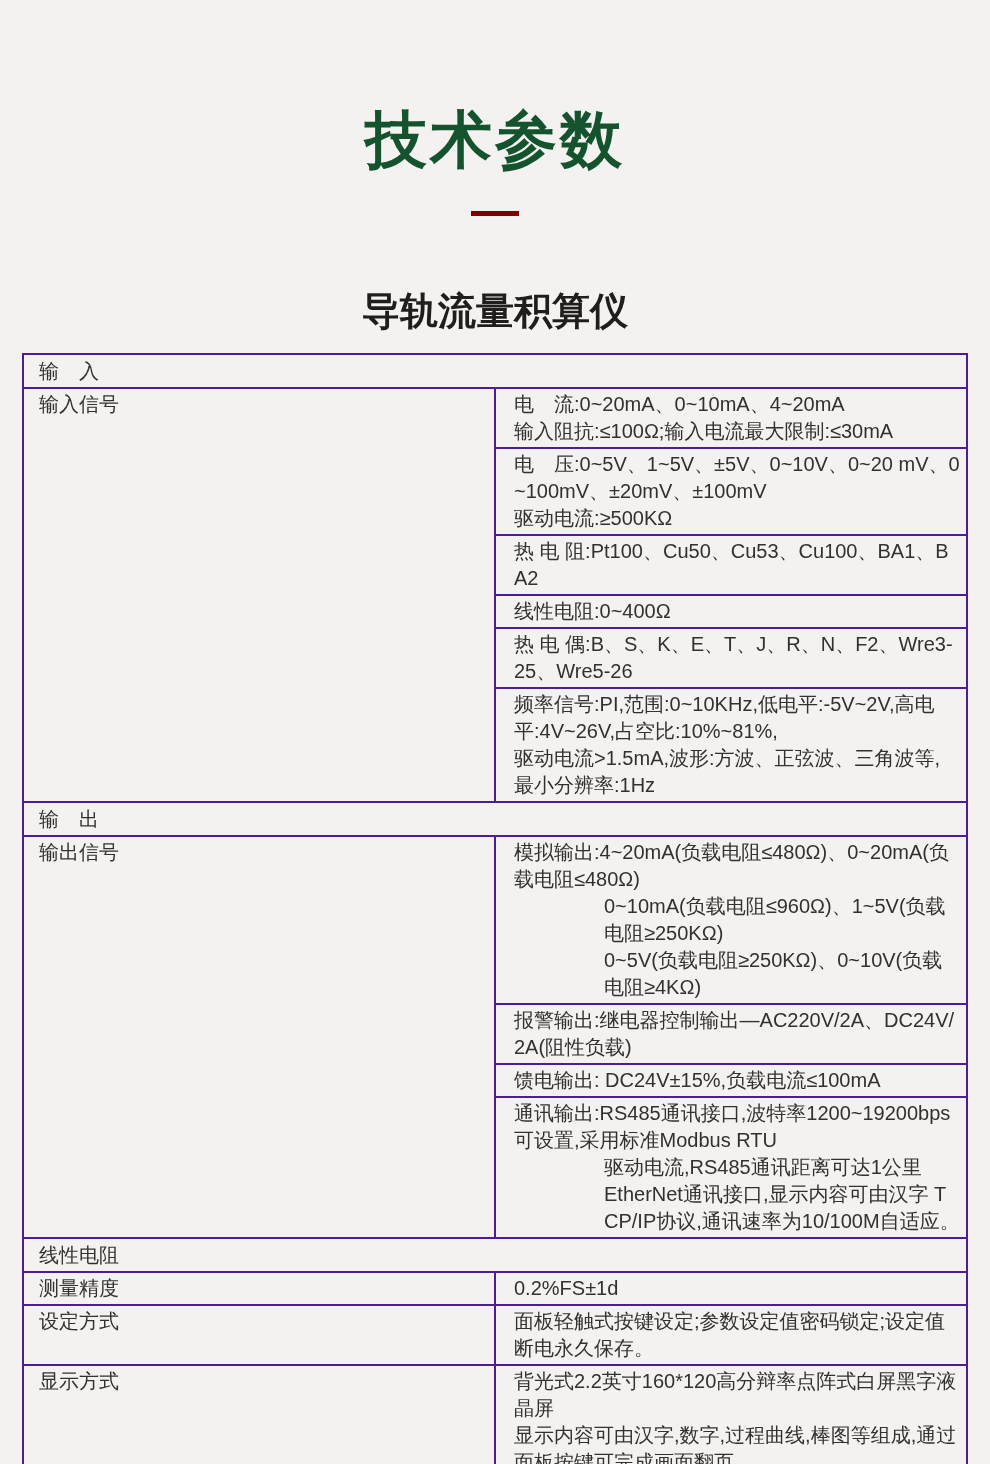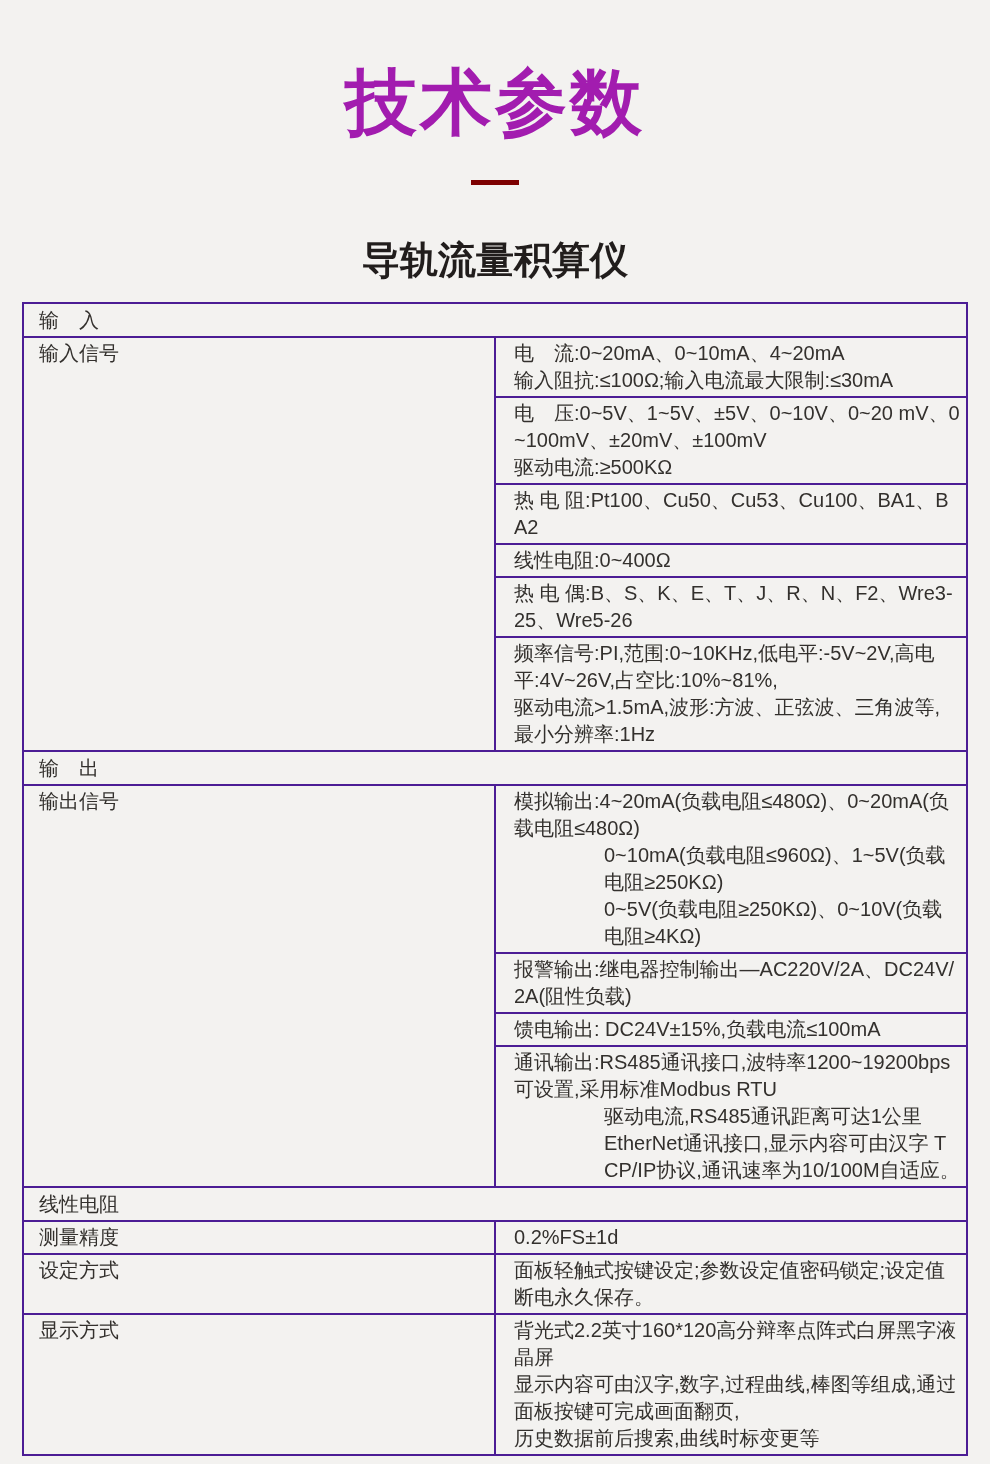--- a/index.html
+++ b/index.html
@@ -10,36 +10,36 @@
   body {
     width: 990px;
     height: 1464px;
     background: #f3f2f0;
     color: #34302c;
     font-family: "Liberation Sans", "DejaVu Sans", sans-serif;
     overflow: hidden;
   }
   .page-title {
     margin: 0;
-    padding-top: 56px;
+    padding-top: 100px;
     text-align: center;
-    font-size: 72px;
+    font-size: 62px;
     line-height: 1.28;
     font-weight: 900;
     letter-spacing: 3px;
-    color: #a21caf;
+    color: #14532d;
   }
   .title-dash {
     width: 48px;
     height: 5px;
     margin: 32px auto 0 auto;
     background: #7d0101;
   }
   .page-subtitle {
-    margin: 50px 0 0 0;
+    margin: 70px 0 0 0;
     text-align: center;
     font-size: 38px;
     font-weight: 700;
     color: #211d1c;
   }
   table.spec {
     width: 946px;
     margin: 16px auto 0 auto;
     border-collapse: collapse;
     border: 2px solid #3a3633;

